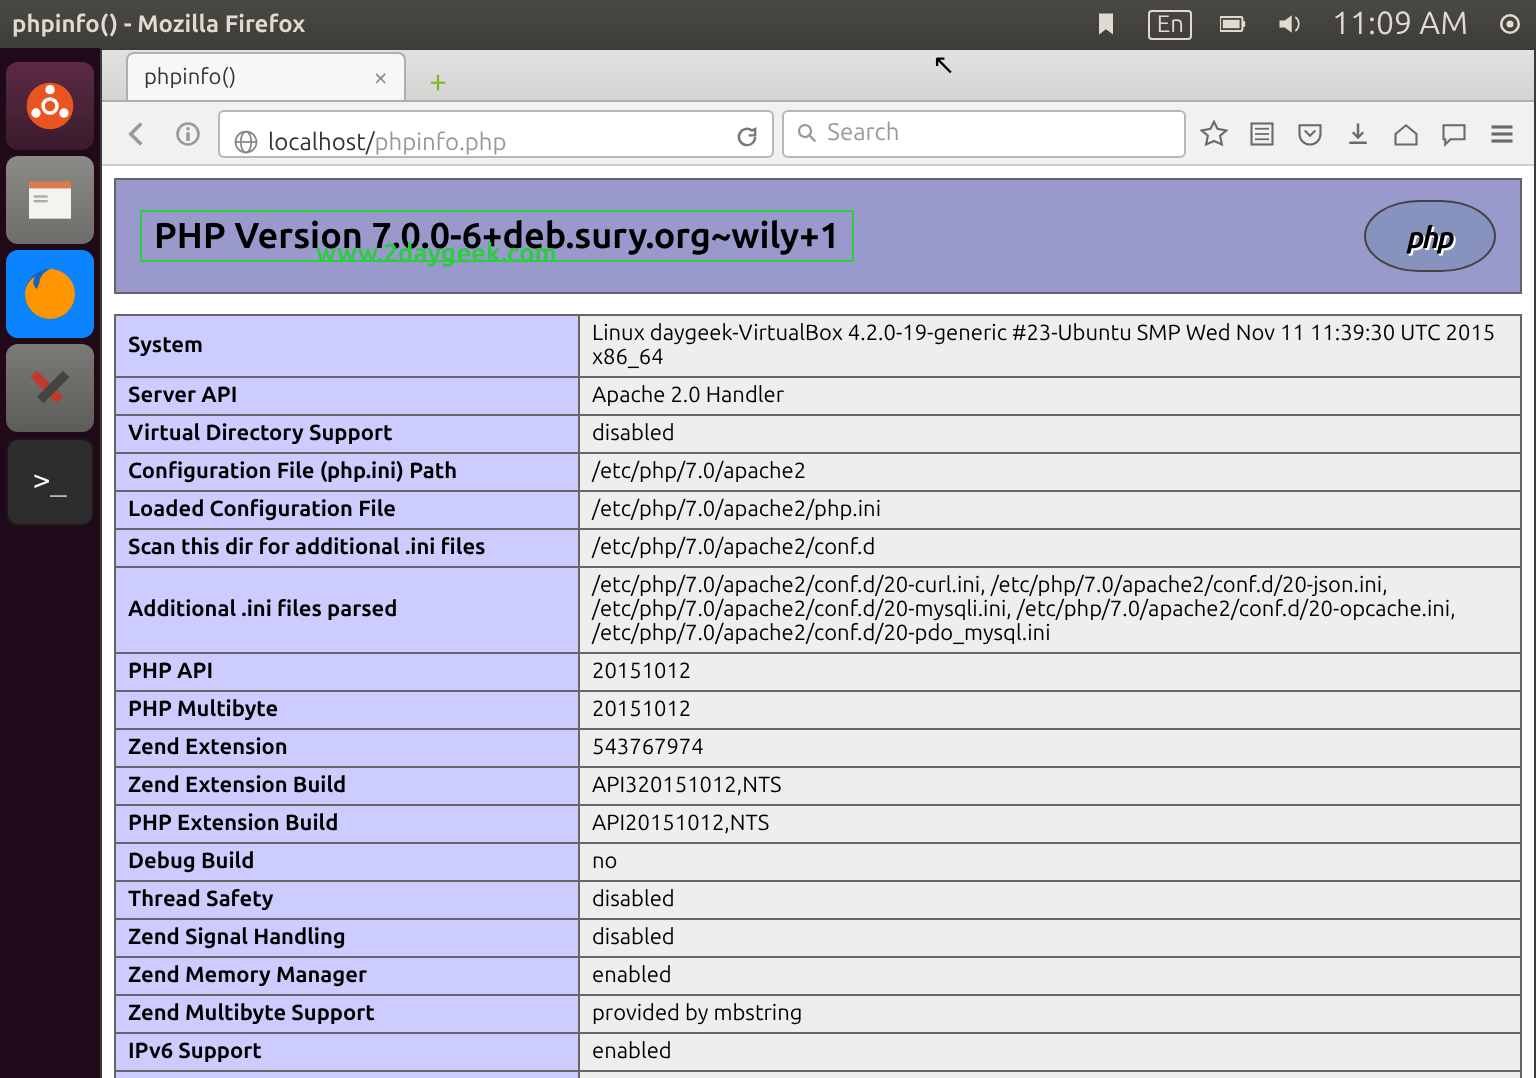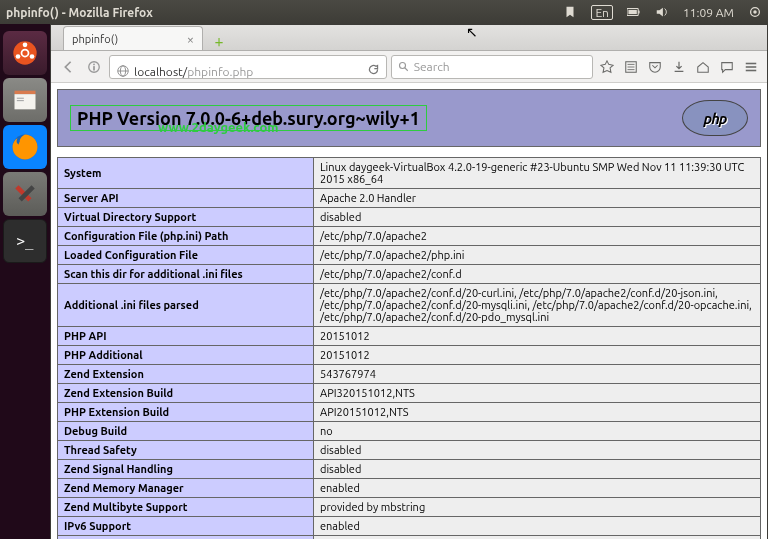--- a/index.html
+++ b/index.html
@@ -2,21 +2,21 @@
 <html><head>
 <meta charset="utf-8">
 <style>
 * { margin: 0; padding: 0; box-sizing: border-box; font-family: Ubuntu, "Liberation Sans", Arial, sans-serif; }
 body { width: 768px; height: 539px; background: #2c001e; overflow: hidden; position: relative; }
 
 
 .topbar { height: 24px; background: linear-gradient(#4a4943, #3d3c37); color: #dfdbd2; display: flex; align-items: center; padding: 0 6px; font-size: 12px; }
 .topbar-title { font-weight: bold; }
 .topbar-spacer { flex: 1; }
-.topbar-ind { margin-left: 14px; font-size: 12px; display: inline-flex; align-items: center; }
+.topbar-ind { margin-left: 14px; font-size: 16px; display: inline-flex; align-items: center; }
 .topbar-ind svg { width: 14px; height: 14px; fill: #dfdbd2; }
 
 
 .launcher { position: absolute; left: 0; top: 24px; width: 50px; height: 515px; background: rgba(30, 10, 25, 0.85); padding-top: 4px; }
 .licon { width: 44px; height: 44px; margin: 3px auto; border-radius: 6px; display: flex; align-items: center; justify-content: center; }
 .dash { background: linear-gradient(#5b2b43, #3a1b2c); }
 .files { background: linear-gradient(#8a8a86, #6d6d69); }
 .firefox { background: #0a84ff; position: relative; }
 .settings { background: linear-gradient(#7a7a76, #5c5c58); }
 .terminal { background: #2d2d2d; border: 1px solid #1a1a1a; color: #fff; font-family: monospace; font-size: 14px; }
@@ -45,21 +45,21 @@
 
 .php-header { background: #9999cc; border: 1px solid #666; padding: 10px 12px; position: relative; display: flex; align-items: center; justify-content: space-between; }
 .php-title-wrap { border: 1px solid #2ecc40; padding: 2px 6px; background: #9999cc; }
 .php-title { font-size: 18px; font-weight: bold; color: #000; }
 .watermark { position: absolute; left: 100px; top: 30px; font-size: 13px; font-weight: bold; color: #2ecc40; }
 .php-logo { background: #8892bf; border-radius: 50%/60%; width: 66px; height: 36px; display: flex; align-items: center; justify-content: center; border: 1px solid #444; }
 .php-logo-text { font-style: italic; font-weight: bold; color: #000; font-size: 15px; letter-spacing: -1px; text-shadow: 1px 1px 0 #fff; }
 
 .info-table { width: 100%; border-collapse: collapse; margin-top: 10px; font-size: 11px; }
 .info-table td { border: 1px solid #666; padding: 3px 6px; }
-.info-table .k { background: #ccccff; font-weight: bold; width: 256px; }
+.info-table .k { background: #ccccff; font-weight: bold; width: 232px; }
 .info-table .v { background: #eeeeee; }
 
 .cursor { position: absolute; left: 466px; top: 24px; font-size: 14px; color: #000; z-index: 100; pointer-events: none; }
 </style>
 </head>
 <body>
 
 <div class="topbar">
   <span class="topbar-title">phpinfo() - Mozilla Firefox</span>
   <span class="topbar-spacer"></span>
@@ -247,21 +247,21 @@
           </tr>
           <tr>
             <td class="k">Additional .ini files parsed</td>
             <td class="v">/etc/php/7.0/apache2/conf.d/20-curl.ini, /etc/php/7.0/apache2/conf.d/20-json.ini, /etc/php/7.0/apache2/conf.d/20-mysqli.ini, /etc/php/7.0/apache2/conf.d/20-opcache.ini, /etc/php/7.0/apache2/conf.d/20-pdo_mysql.ini</td>
           </tr>
           <tr>
             <td class="k">PHP API</td>
             <td class="v">20151012</td>
           </tr>
           <tr>
-            <td class="k">PHP Additional</td>
+            <td class="k">PHP Multibyte</td>
             <td class="v">20151012</td>
           </tr>
           <tr>
             <td class="k">Zend Extension</td>
             <td class="v">543767974</td>
           </tr>
           <tr>
             <td class="k">Zend Extension Build</td>
             <td class="v">API320151012,NTS</td>
           </tr>

